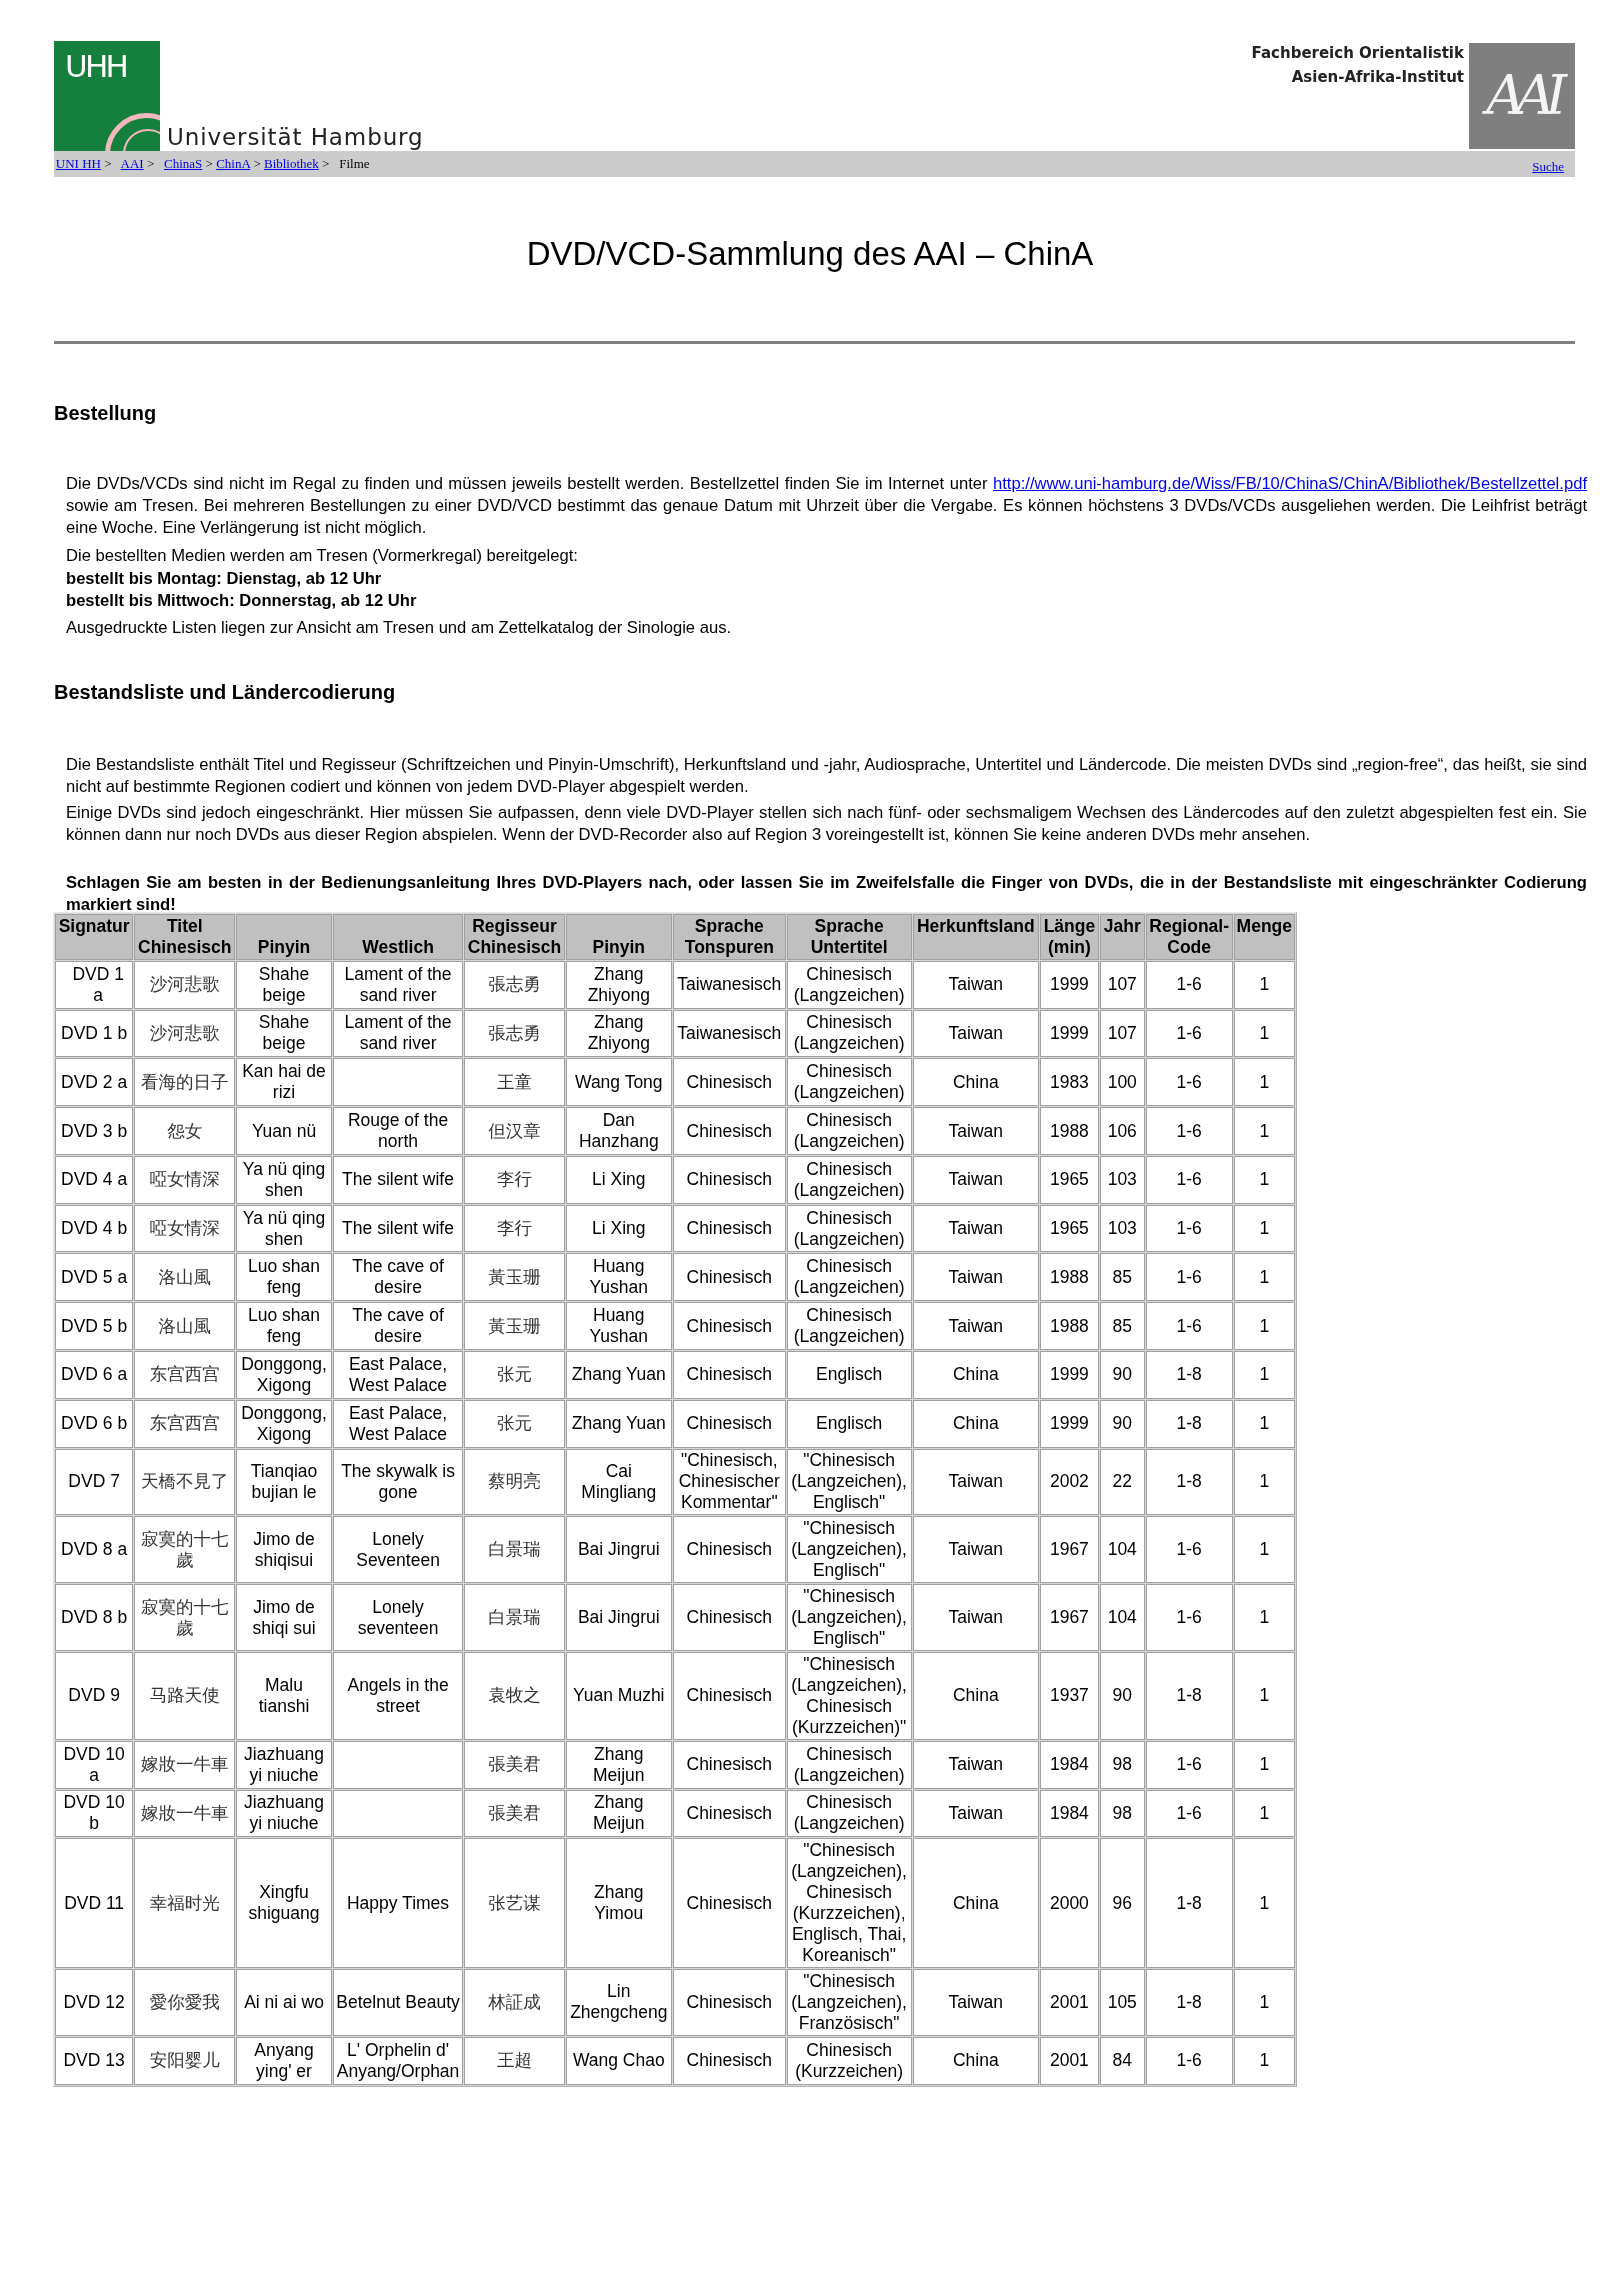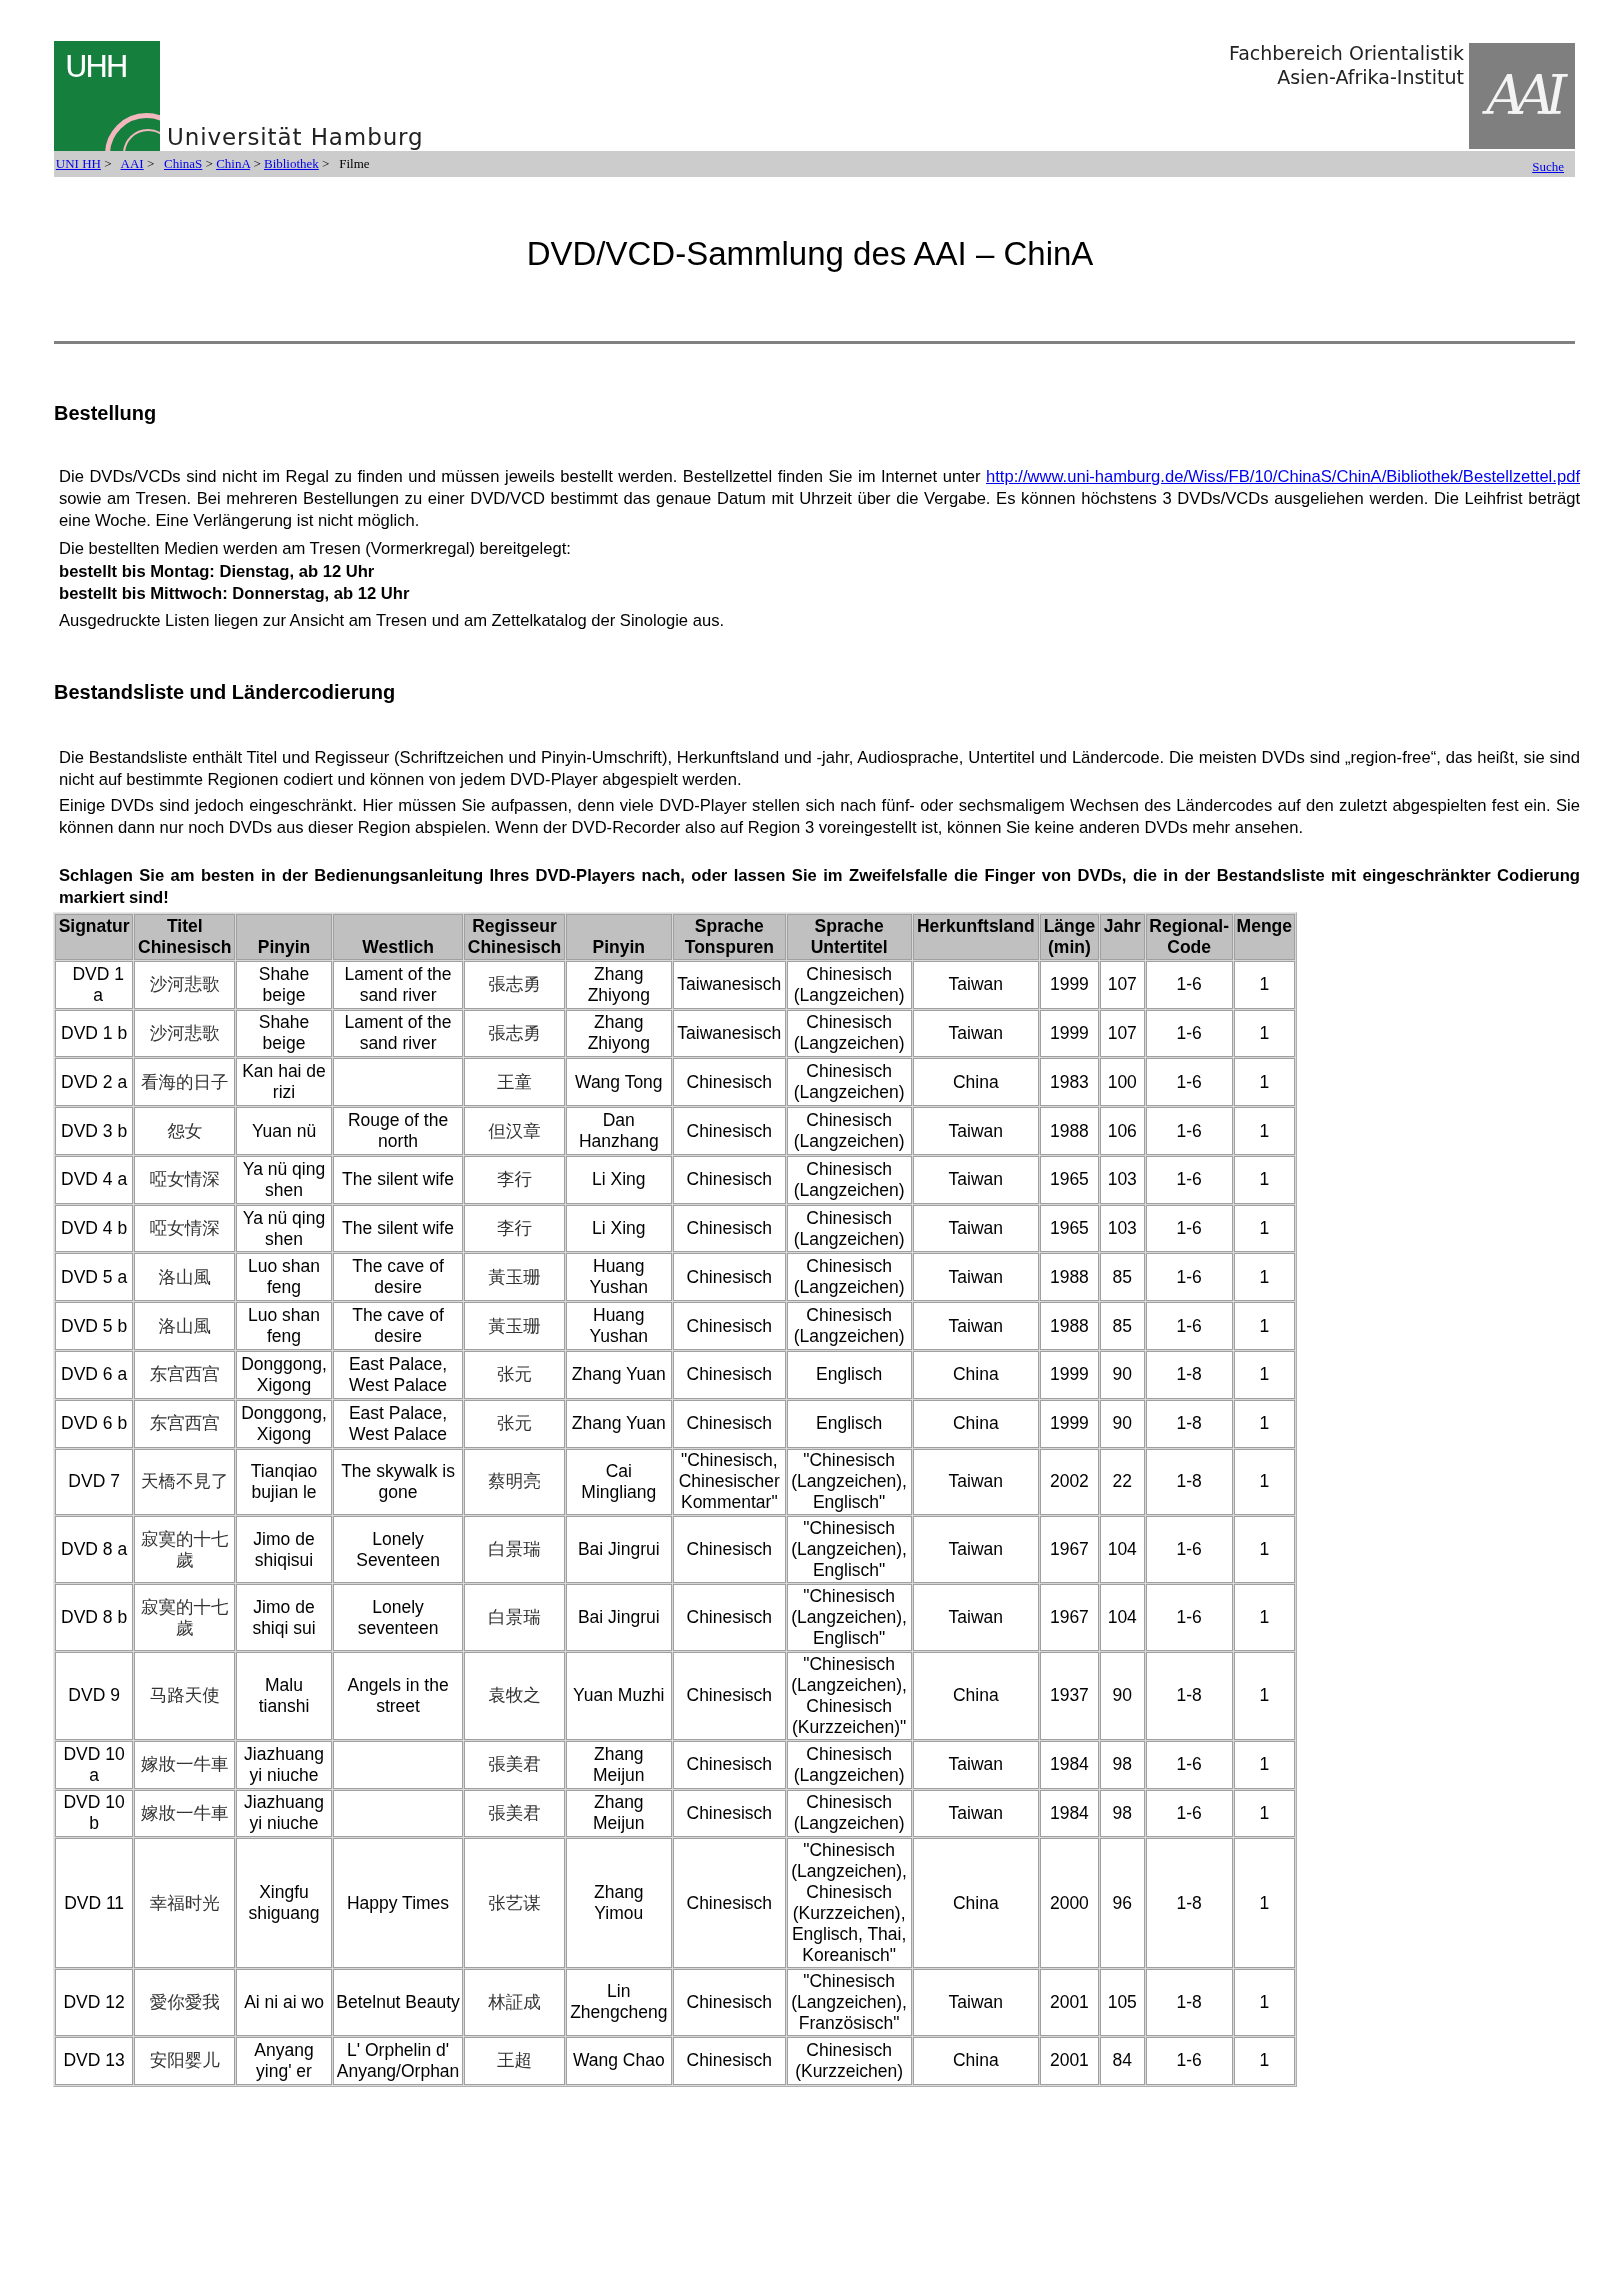--- a/index.html
+++ b/index.html
@@ -6,34 +6,34 @@
   body { width: 1620px; height: 2291px; position: relative; font-family: "Liberation Sans", sans-serif; color: #000; overflow: hidden; }
   a { color: #0000ee; text-decoration: underline; }
 
   
   .header { position: absolute; left: 54px; top: 41px; width: 1521px; height: 111px; }
   .uhh-logo { position: absolute; left: 0; top: 0; width: 106px; height: 111px; background: #15803d; overflow: hidden; }
   .uhh-logo .uhh-letters { position: absolute; left: 11px; top: 7.4px; color: #fff; font-size: 31px; font-family: "DejaVu Sans", sans-serif; letter-spacing: -2.8px; }
   .uhh-logo .seal { position: absolute; left: 51px; top: 72px; width: 83px; height: 83px; border-radius: 50%; border: 5.5px solid #f3b8be; box-sizing: border-box; }
   .uhh-logo .seal::after { content: ""; position: absolute; left: 13px; top: 11px; width: 46px; height: 46px; border-radius: 50%; border: 2.8px solid #f3b8be; }
   .uhh-name { position: absolute; left: 113px; top: 83px; font-family: "DejaVu Sans", sans-serif; font-size: 23px; color: #222; letter-spacing: 0.9px; }
-  .aai-text { position: absolute; right: 111px; top: 0; text-align: right; font-family: "DejaVu Sans", sans-serif; font-weight: normal; font-size: 19px; line-height: 24px; color: #222; }
+  .aai-text { position: absolute; right: 111px; top: 0; text-align: right; font-family: "DejaVu Sans", sans-serif; font-weight: bold; font-size: 15px; line-height: 24px; color: #222; }
   .aai-logo { position: absolute; right: 0; top: 1.8px; width: 106px; height: 106px; background: #7f7f7f; color: #f4f4f4; font-family: "DejaVu Serif", serif; font-size: 54px; display: flex; align-items: center; justify-content: center; letter-spacing: -9.2px; font-style: italic; }
 
   .nav-bar { position: absolute; left: 54px; top: 151px; width: 1521px; height: 26px; background: #cccccc; font-size: 13px; font-family: Liberation Serif, serif; }
   .breadcrumb { position: absolute; left: 1.8px; top: 4.6px; white-space: pre; }
   .breadcrumb .sep { color: #000; }
   .breadcrumb .current { color: #000; }
   .search-link { position: absolute; right: 11px; top: 8px; }
 
   .page-title { position: absolute; left: 0; width: 1620px; top: 235px; text-align: center; font-size: 33px; font-weight: normal; margin: 0; }
   .divider { position: absolute; left: 54px; top: 341px; width: 1521px; height: 2.8px; background: #808080; border: 0; margin: 0; }
 
   .section-heading { position: absolute; left: 54px; font-size: 20px; font-weight: bold; margin: 0; }
-  .para { position: absolute; left: 54px; width: 1521px; font-size: 16.6px; line-height: 22px; margin: 5px; text-align: justify; }
+  .para { position: absolute; left: 54px; width: 1521px; font-size: 16.6px; line-height: 22px; margin: 12px; text-align: justify; }
   .bold { font-weight: bold; }
 
   
   table.bestand { position: absolute; left: 53px; top: 912px; width: 1244px; border-collapse: separate; border-spacing: 1.8px; border: 1.8px solid #b0b0b0; border-top-color: #e8e8e8; border-left-color: #e8e8e8; background: #d8d8d8; font-size: 17.5px; }
   table.bestand th, table.bestand td { border: 0.9px solid #a0a0a0; text-align: center; vertical-align: middle; padding: 0.9px 1.8px; line-height: 21px; }
   table.bestand th { background: #c0c0c0; font-weight: bold; vertical-align: bottom; }
   table.bestand th.top { vertical-align: top; }
   table.bestand td { background: #ffffff; height: 44px; }
   table.bestand td.zh { font-family: "DejaVu Serif", serif; color: #333; }
 </style>

